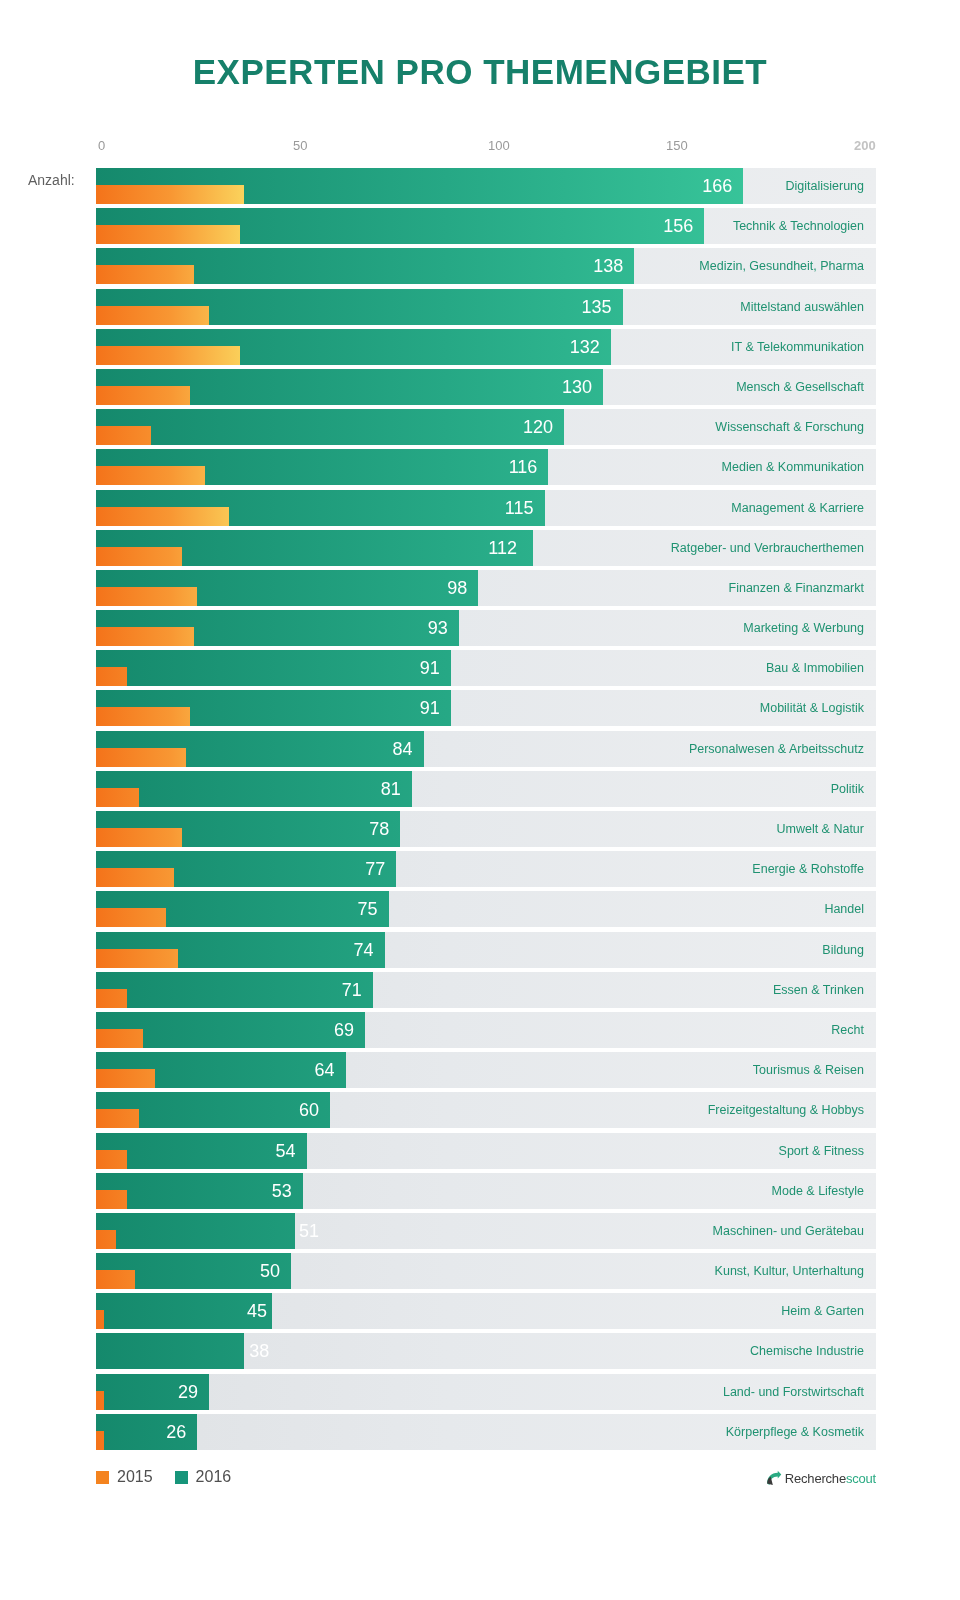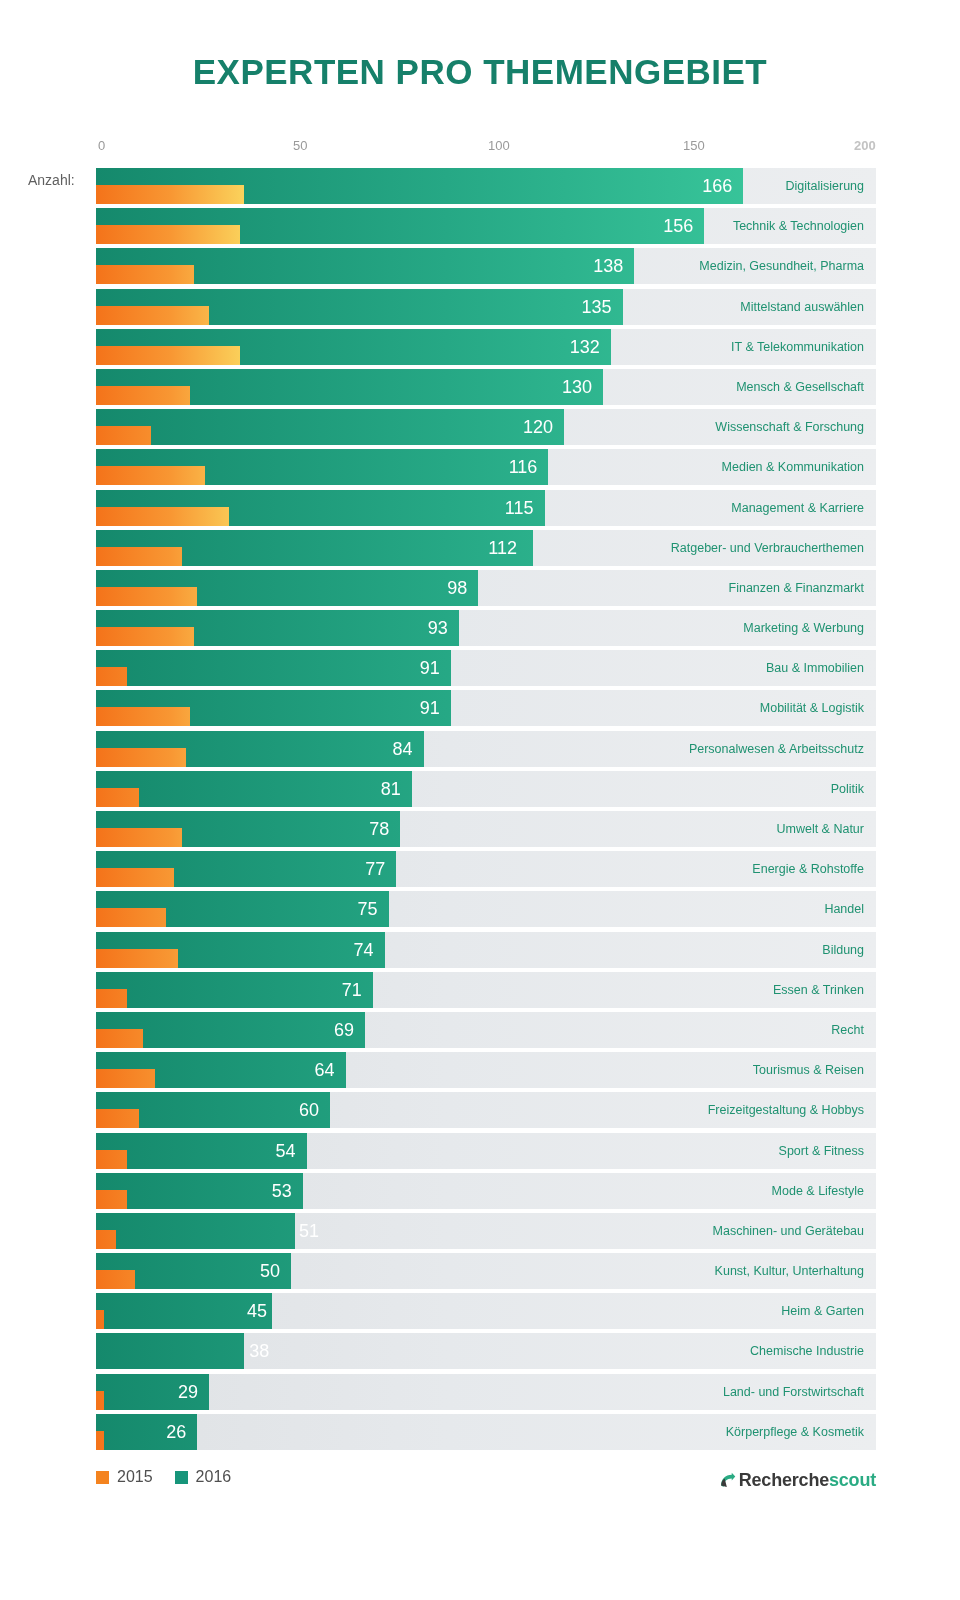--- a/index.html
+++ b/index.html
@@ -124,36 +124,36 @@
   
   .logo {
     position: absolute;
     right: 84px;
     top: 1470px;
     display: flex;
     align-items: center;
     gap: 3px;
   }
   .logo-mark { width: 17px; height: 17px; display: block; }
-  .logo-text { font-size: 18px; font-weight: bold; letter-spacing: -0.2px; }
+  .logo-text { font-size: 13px; font-weight: normal; letter-spacing: -0.2px; }
   .logo-a { color: #3a3a3a; }
   .logo-b { color: #2aab83; }
 </style>
 </head>
 <body>
 
 <div id="page">
 
   <div class="title">EXPERTEN PRO THEMENGEBIET</div>
 
   <div class="axis" id="axis">
       <div class="axis-tick" style="left: 0px;">0</div>
       <div class="axis-tick" style="left: 195px;">50</div>
       <div class="axis-tick" style="left: 390px;">100</div>
-      <div class="axis-tick" style="left: 585px;">150</div>
+      <div class="axis-tick" style="left: 568px;">150</div>
       <div class="axis-tick last" style="left: 780px; font-weight: bold;">200</div>
     </div>
 
   <div class="anzahl">Anzahl:</div>
 
   <div class="rows" id="rows">
       <div class="row">
         <div class="bar2016" style="width: 647.4px; background-size: 780px 100%;"></div>
         <div class="bar2015" style="width: 148.2px; background-size: 150px 100%;"></div>
         <div class="value" style="left: 0px; width: 647.4px;">166</div>

